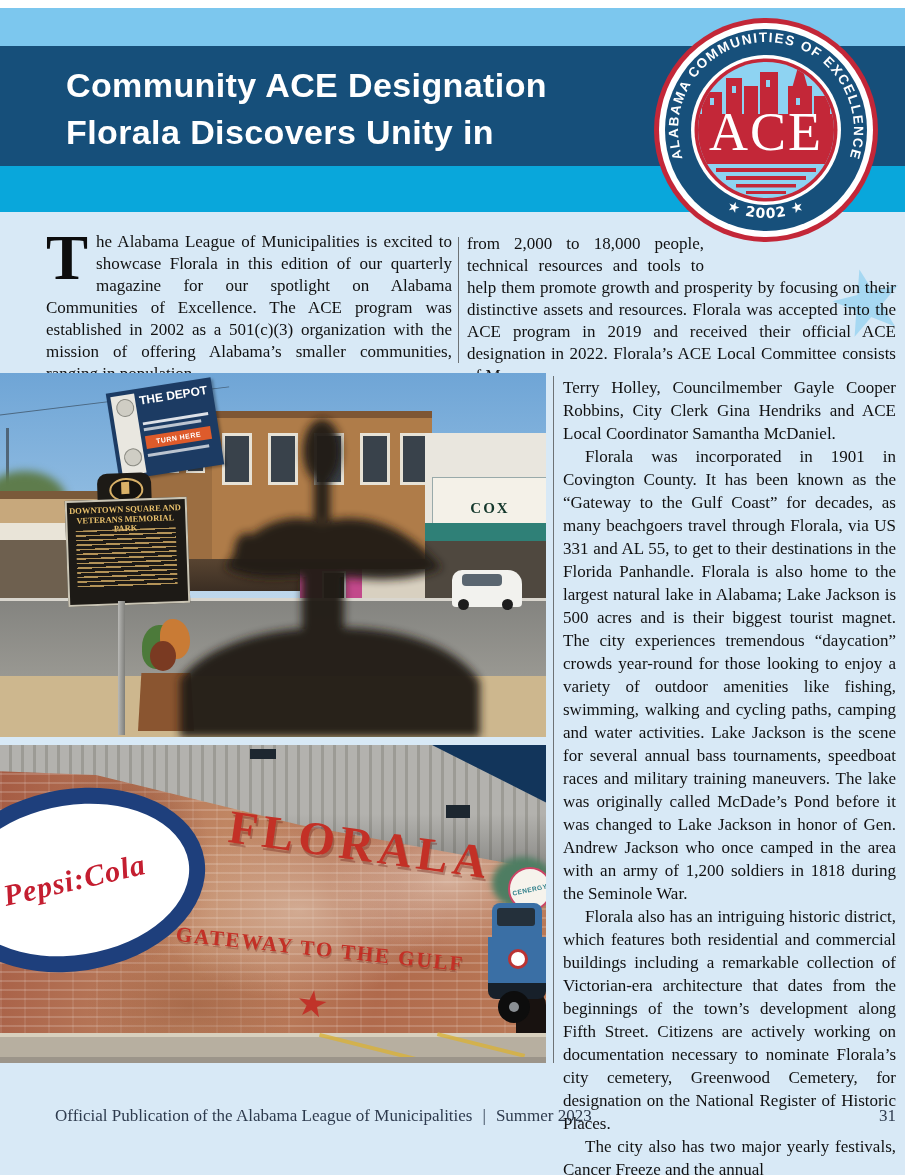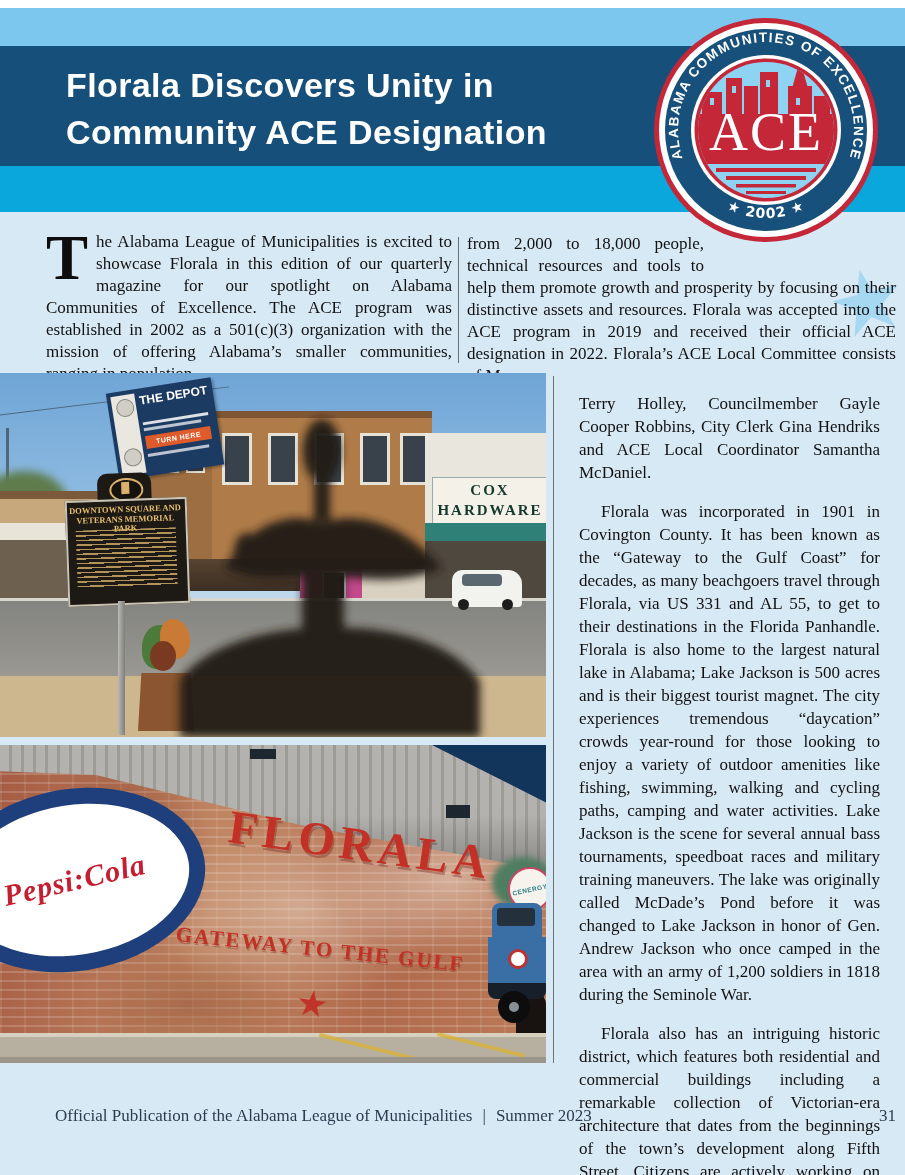--- a/index.html
+++ b/index.html
@@ -19,21 +19,21 @@
   .ace-logo{position:absolute;left:650px;top:14px;width:232px;height:232px;}
   
   .decostar{position:absolute;left:828px;top:258px;font-family:"DejaVu Sans",sans-serif;
             font-size:88px;line-height:88px;color:#A6D8F2;transform:rotate(-14deg);}
   
   .col{position:absolute;text-align:justify;font-size:17px;}
   .intro-left{left:46px;top:231px;width:406px;line-height:22px;}
   .intro-right{left:467px;top:233px;width:429px;line-height:22px;}
   .logo-spacer{float:right;width:192px;height:24px;}
   .narrow{left:563px;top:376px;width:333px;line-height:23px;}
-  .narrow p{margin:16px;text-indent:22px;}
+  .narrow p{margin:0;text-indent:22px;}
   .narrow p.first{text-indent:0;}
   .dropcap{float:left;font-weight:700;font-size:63px;line-height:49px;margin:3px 8px 0 0;color:#0d0d0d;}
   .vrule{position:absolute;width:1px;background:#4a4a4a;opacity:.75;}
   .vrule.intro{left:458px;top:237px;height:126px;}
   .vrule.main{left:553px;top:376px;height:687px;}
   
   .footer{position:absolute;left:55px;top:1106px;width:841px;display:flex;justify-content:space-between;
           font-size:17px;color:#2E3B4E;}
   .footer .sep{margin:0 10px;}
   
@@ -53,21 +53,21 @@
   .p1-cornice{left:212px;top:38px;width:220px;height:7px;background:#7E5634;}
   .p1-win{width:24px;height:46px;background:#39424B;border:3px solid #E7E2D6;top:60px;}
   .p1-win.small{width:15px;height:32px;top:64px;border-width:2px;}
   .p1-awning{left:150px;top:186px;width:282px;height:32px;background:linear-gradient(180deg,#584431,#3B2E23);}
   .p1-store-pink{left:300px;top:196px;width:62px;height:30px;background:#C2498B;}
   .p1-store-door{left:322px;top:198px;width:20px;height:28px;background:#1d1d1d;border:2px solid #d8d8d8;}
   .p1-store-white{left:362px;top:196px;width:70px;height:30px;background:#D8D0C0;}
   .p1-cox{left:425px;top:60px;width:121px;height:170px;background:#E9E6DE;}
   .p1-cox-sign{left:432px;top:104px;width:114px;height:46px;background:#F4F1E8;border:1px solid #9aa;
                font-family:"Liberation Serif",serif;font-weight:700;color:#14382C;font-size:15px;
-               line-height:20px;text-align:center;letter-spacing:2px;padding-top:2px;}
+               line-height:20px;text-align:center;letter-spacing:2px;padding-top:20px;}
   .p1-cox-band{left:425px;top:150px;width:121px;height:18px;background:#2F8077;}
   .p1-cox-shade{left:425px;top:168px;width:121px;height:62px;background:#4F483F;}
   .p1-street{left:0;top:225px;width:546px;height:78px;background:linear-gradient(180deg,#83837F,#999892);}
   .p1-curb{left:0;top:225px;width:546px;height:3px;background:#D9D6CE;}
   .p1-sand{left:0;top:303px;width:546px;height:61px;background:#CDB78E;}
   .p1-hydrant{left:72px;top:212px;width:6px;height:11px;background:#B5342C;border-radius:2px;}
   .p1-bin{left:147px;top:206px;width:9px;height:14px;background:#2E6B33;border-radius:2px;}
   .p1-car{left:452px;top:197px;width:70px;height:37px;background:#F2F2EE;border-radius:10px 14px 4px 4px;}
   .p1-car-win{left:462px;top:201px;width:40px;height:12px;background:#5A6670;border-radius:4px;}
   .p1-car-wheel{width:11px;height:11px;background:#1d1d1d;border-radius:50%;top:226px;}
@@ -154,22 +154,22 @@
 <body>
 
 <div class="page">
 
   <div class="band-top-white"></div>
   <div class="band-sky"></div>
   <div class="band-navy"></div>
   <div class="band-cyan"></div>
 
   <div class="title">
+    <div>Community ACE Designation</div>
     <div>Florala Discovers Unity in</div>
-    <div>Community ACE Designation</div>
   </div>
 
 
   <svg class="ace-logo" viewBox="0 0 232 232">
     <defs>
       <clipPath id="inner-clip">
           <circle cx="116" cy="116" r="68"></circle>
         </clipPath>
       <path id="arc-top" d="M 38.3 157.3 A 88 88 0 1 1 193.7 157.3" fill="none"></path>
       <path id="arc-bot" d="M 65.5 188.1 A 88 88 0 0 0 166.5 188.1" fill="none"></path>

